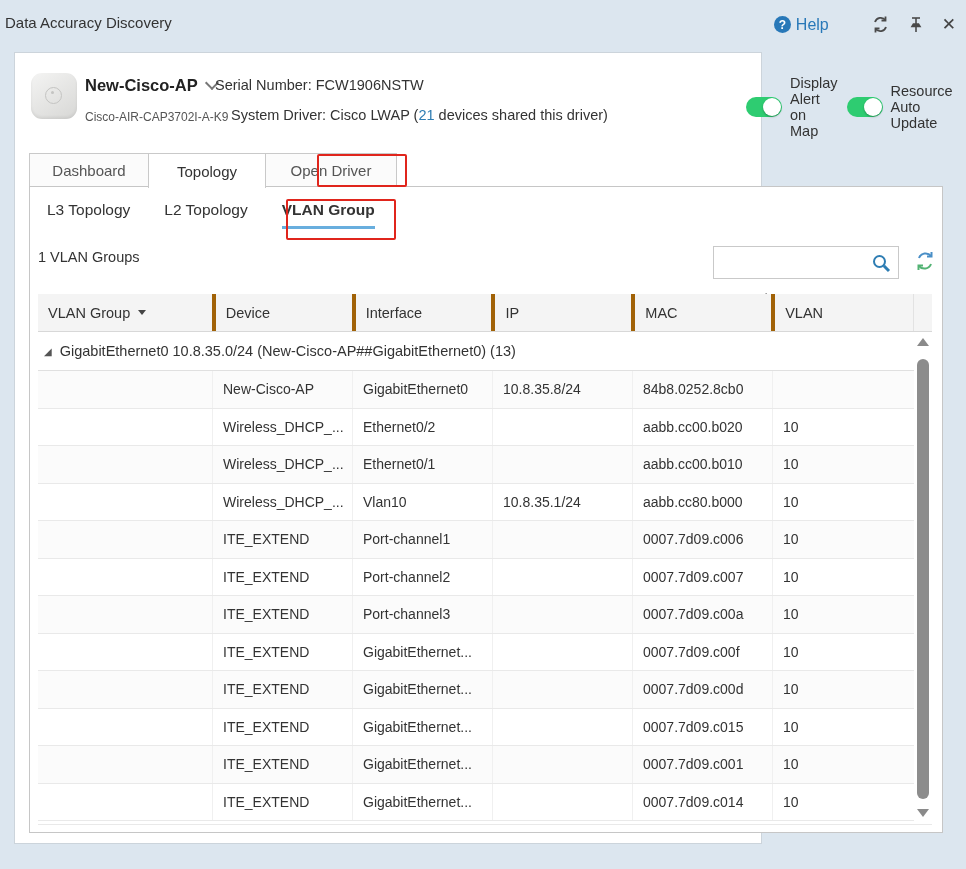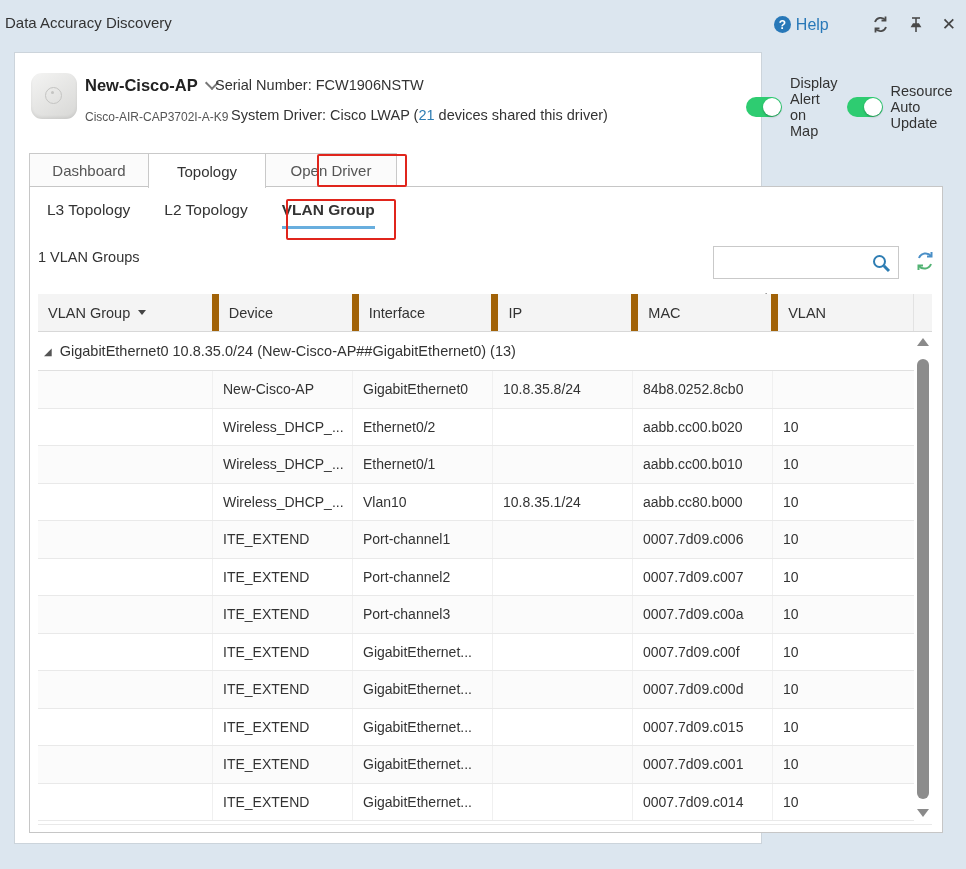--- a/index.html
+++ b/index.html
@@ -64,21 +64,21 @@
     box-sizing:border-box;background:#fff;}
   .search-box input{position:absolute;left:0;top:0;width:152px;height:31px;border:none;outline:none;
     padding:0 0 0 10px;font-size:15px;font-family:"Liberation Sans",sans-serif;color:#333;background:transparent;margin-top:36px;}
   .search-box input::placeholder{font-style:italic;color:#8f8f8f;}
   .search-ic{position:absolute;right:7px;top:6px;cursor:pointer;}
   .refresh-ic{position:absolute;left:884px;top:63px;cursor:pointer;}
   
   .table{position:absolute;left:8px;top:107px;width:894px;}
   .thead{display:flex;height:38px;background:#f4f4f4;border-bottom:1px solid #d8d8d8;box-sizing:border-box;}
   .hcell{box-sizing:border-box;padding-left:10px;display:flex;align-items:center;font-size:14.5px;color:#333;
-    border-left:7px solid #a16207;cursor:pointer;}
+    border-left:4px solid #a16207;cursor:pointer;}
   .hcell:first-child{border-left:none;}
   .c0{width:174px;}.c1{width:140px;}.c2{width:140px;}.c3{width:140px;}.c4{width:140px;}.c5{width:142px;}
   .hfill{width:18px;border-left:1px solid #e2e2e2;}
   .sort-caret{width:0;height:0;border-left:4px solid transparent;border-right:4px solid transparent;
     border-top:5px solid #444;margin-left:8px;}
   .group-row{height:38px;display:flex;align-items:center;border-bottom:1px solid #e0e0e0;font-size:14.5px;
     color:#333;cursor:pointer;background:#fff;}
   .group-tri{font-size:10px;color:#555;margin:0 8px 0 6px;}
   .trow{display:flex;height:37.5px;border-bottom:1px solid #e9e9e9;box-sizing:border-box;background:#fff;}
   .trow.alt{background:#fbfbfb;}

